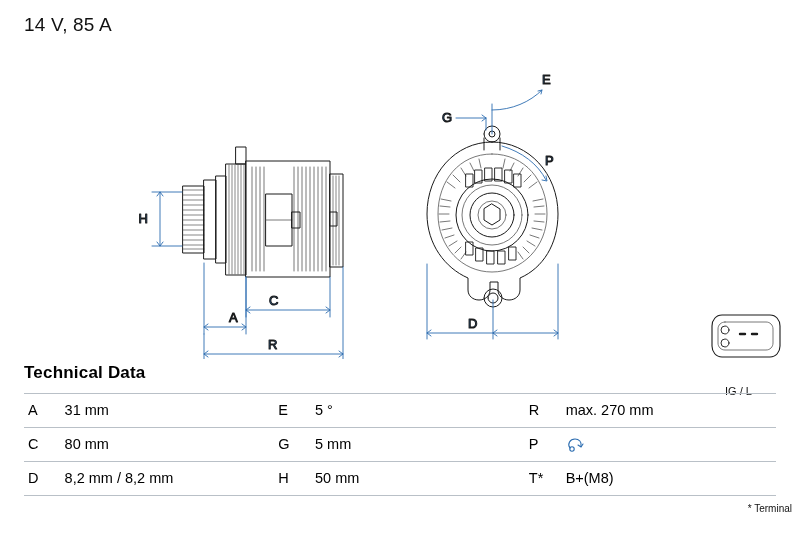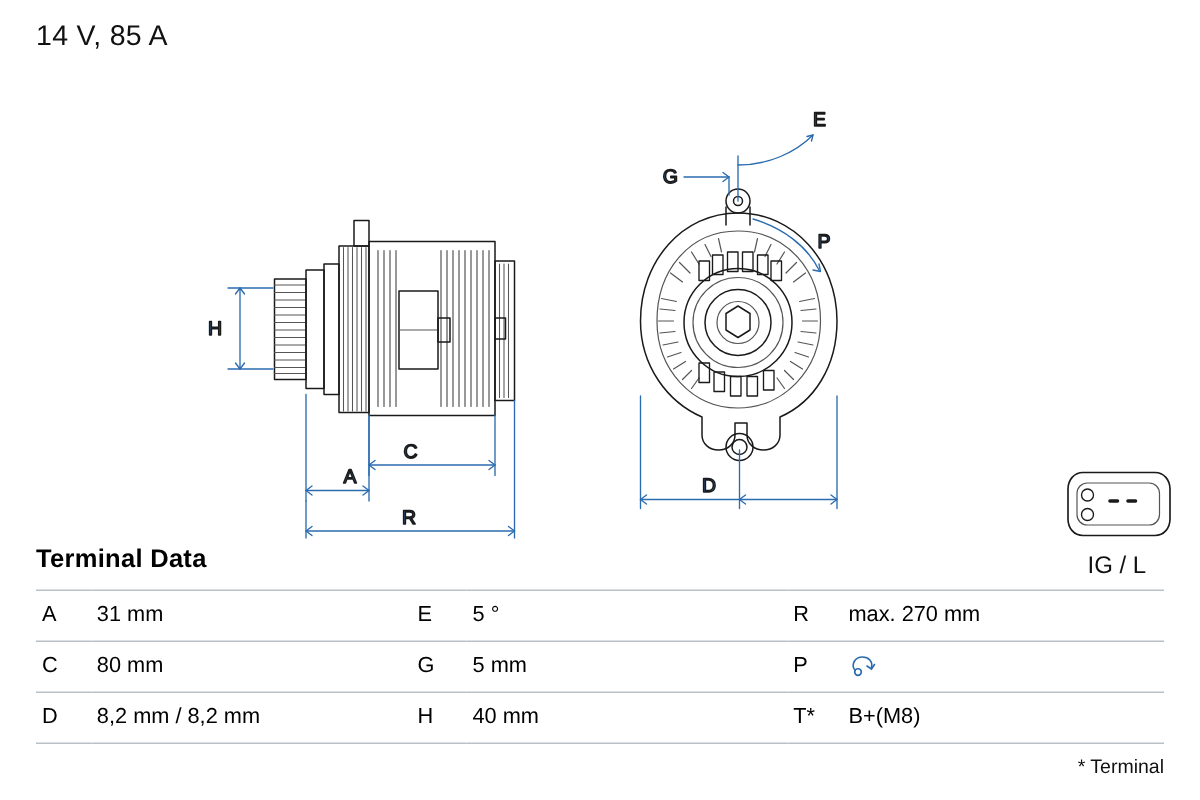--- a/index.html
+++ b/index.html
@@ -70,30 +70,30 @@
   td.key {
     width: 30px;
     padding-left: 6px;
     color: #000;
   }
   td.val {
     width: 220px;
   }
   .footnote {
     position: absolute;
-    right: 24px;
+    right: 8px;
     top: 503px;
-    font-size: 13px;
+    font-size: 10px;
     color: #111;
   }
   .plug-label {
     position: absolute;
     left: 725px;
-    top: 335px;
-    font-size: 16px;
+    top: 351px;
+    font-size: 11px;
     color: #111;
   }
   .p-symbol {
     display: inline-block;
     width: 22px;
     height: 16px;
     vertical-align: middle;
   }
 </style>
 </head>
@@ -270,21 +270,21 @@
           <circle cx="725" cy="296" r="4" stroke="#1a1a1a" stroke-width="0.9"></circle>
           <circle cx="725" cy="309" r="4" stroke="#1a1a1a" stroke-width="0.9"></circle>
           <path d="M740 300 L745 300 M752 300 L757 300" stroke="#1a1a1a" stroke-width="2.4"></path>
         </g>
       </g>
     </svg>
     <div class="plug-label">IG / L</div>
   </div>
 
   <div class="tech-wrap">
-    <div class="tech-title">Terminal Data</div>
+    <div class="tech-title">Technical Data</div>
     <table class="tech">
       <tbody>
         <tr>
           <td class="key">A</td>
           <td class="val">31 mm</td>
           <td class="key">E</td>
           <td class="val">5 °</td>
           <td class="key">R</td>
           <td class="val">max. 270 mm</td>
         </tr>
@@ -303,21 +303,21 @@
                   <circle cx="6" cy="12" r="2.2"></circle>
                 </g>
               </svg>
             </span>
           </td>
         </tr>
         <tr>
           <td class="key">D</td>
           <td class="val">8,2 mm / 8,2 mm</td>
           <td class="key">H</td>
-          <td class="val">40 mm</td>
+          <td class="val">50 mm</td>
           <td class="key">T*</td>
           <td class="val">B+(M8)</td>
         </tr>
       </tbody>
     </table>
   </div>
 
   <div class="footnote">* Terminal</div>
 
 </div>

